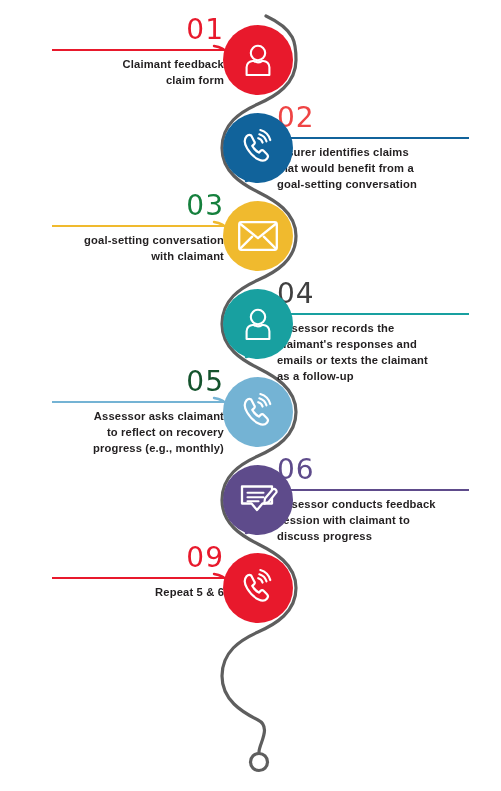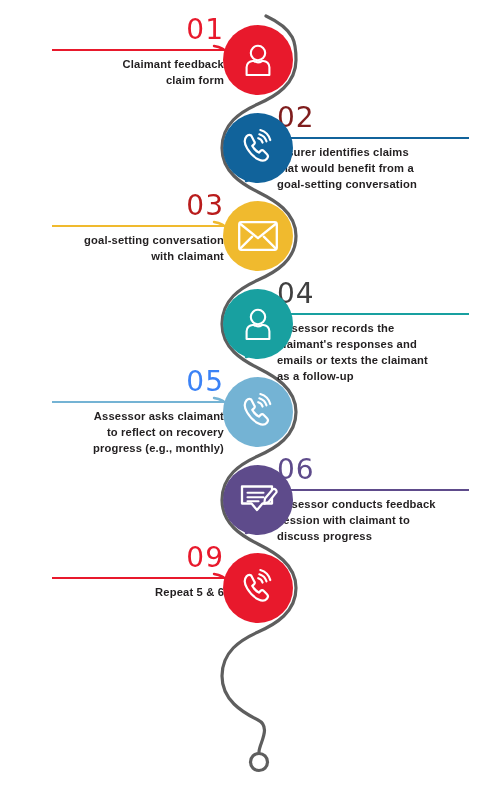--- a/index.html
+++ b/index.html
@@ -104,42 +104,42 @@
       <div class="step">
         <div class="circle" style="top: 113px; background: rgb(17, 99, 155);">
           <svg width="40" height="40" viewBox="0 0 40 40">
             <path d="M13.2 7.5 c-1.6-1.1-3.4-.6-4.6.8 -2.6 3-2.4 7.3 .6 12.2 3 4.9 7.1 9 11.4 11 3.6 1.7 6.4 1.4 8.3-.8 1.2-1.4 1.4-3.2 .1-4.5 l-3.2-3.2 c-1-1-2.4-.9-3.4 .1 l-1.5 1.5 c-2.6-1.4-5-3.8-6.6-6.7 l1.6-1.5 c1-1 1-2.4 .1-3.4 Z" fill="none" stroke="#ffffff" stroke-width="2.2" stroke-linejoin="round"></path>
             <path d="M24.6 14.6 a6.6 6.6 0 0 0-4.4-4.4" fill="none" stroke="#ffffff" stroke-width="2.1" stroke-linecap="round"></path>
             <path d="M28.5 13.4 a10.6 10.6 0 0 0-7.2-7.2" fill="none" stroke="#ffffff" stroke-width="2.1" stroke-linecap="round"></path>
             <path d="M32.3 12.1 a14.6 14.6 0 0 0-10-10" fill="none" stroke="#ffffff" stroke-width="2.1" stroke-linecap="round"></path>
           </svg>
         </div>
         <div class="panel right" style="top: 104px; width: 205px;">
-          <div class="num" style="color: #7f1d1d;">02</div>
+          <div class="num" style="color: #ef4444;">02</div>
           <div class="rule" style="background: rgb(17, 99, 155);"></div>
           <div class="desc">
             <span style="display: block;">Insurer identifies claims</span>
             <span style="display: block;">that would benefit from a</span>
             <span style="display: block;">goal-setting conversation</span>
           </div>
         </div>
         <svg width="501" height="120" viewBox="0 0 501 120" style="position: absolute; left: 0px; top: 88px; pointer-events: none; z-index: 1;">
           <path d="M288,46 C 274,48 270,58 270,66 C 270,80 258,90 246,93" fill="none" stroke="#11639B" stroke-width="2.4" stroke-linecap="round"></path>
         </svg>
       </div>
       <div class="step">
         <div class="circle" style="top: 201px; background: rgb(240, 186, 46);">
           <svg width="42" height="34" viewBox="0 0 42 34">
             <rect x="2.2" y="3.2" width="37.6" height="27.6" rx="2.2" fill="none" stroke="#ffffff" stroke-width="2.3"></rect>
             <path d="M3.4 5 L21 19.2 L38.6 5" fill="none" stroke="#ffffff" stroke-width="2.3" stroke-linecap="round" stroke-linejoin="round"></path>
             <path d="M3.4 29.4 L15.2 17.6 M38.6 29.4 L26.8 17.6" fill="none" stroke="#ffffff" stroke-width="2.3" stroke-linecap="round"></path>
           </svg>
         </div>
         <div class="panel left" style="top: 192px; width: 185px;">
-          <div class="num" style="color: #b91c1c;">03</div>
+          <div class="num" style="color: #15803d;">03</div>
           <div class="rule" style="background: rgb(240, 186, 46);"></div>
           <div class="desc">
             <span style="display: block;">goal-setting conversation</span>
             <span style="display: block;">with claimant</span>
           </div>
         </div>
         <svg width="501" height="120" viewBox="0 0 501 120" style="position: absolute; left: 0px; top: 176px; pointer-events: none; z-index: 1;">
           <path d="M214,46 C 228,48 232,58 232,66 C 232,80 244,90 256,93" fill="none" stroke="#F0BA2E" stroke-width="2.4" stroke-linecap="round"></path>
         </svg>
       </div>
@@ -167,21 +167,21 @@
       <div class="step">
         <div class="circle" style="top: 377px; background: rgb(116, 179, 212);">
           <svg width="40" height="40" viewBox="0 0 40 40">
             <path d="M13.2 7.5 c-1.6-1.1-3.4-.6-4.6.8 -2.6 3-2.4 7.3 .6 12.2 3 4.9 7.1 9 11.4 11 3.6 1.7 6.4 1.4 8.3-.8 1.2-1.4 1.4-3.2 .1-4.5 l-3.2-3.2 c-1-1-2.4-.9-3.4 .1 l-1.5 1.5 c-2.6-1.4-5-3.8-6.6-6.7 l1.6-1.5 c1-1 1-2.4 .1-3.4 Z" fill="none" stroke="#ffffff" stroke-width="2.2" stroke-linejoin="round"></path>
             <path d="M24.6 14.6 a6.6 6.6 0 0 0-4.4-4.4" fill="none" stroke="#ffffff" stroke-width="2.1" stroke-linecap="round"></path>
             <path d="M28.5 13.4 a10.6 10.6 0 0 0-7.2-7.2" fill="none" stroke="#ffffff" stroke-width="2.1" stroke-linecap="round"></path>
             <path d="M32.3 12.1 a14.6 14.6 0 0 0-10-10" fill="none" stroke="#ffffff" stroke-width="2.1" stroke-linecap="round"></path>
           </svg>
         </div>
         <div class="panel left" style="top: 368px; width: 185px;">
-          <div class="num" style="color: #3b82f6;">05</div>
+          <div class="num" style="color: #14532d;">05</div>
           <div class="rule" style="background: rgb(116, 179, 212);"></div>
           <div class="desc">
             <span style="display: block;">Assessor asks claimant</span>
             <span style="display: block;">to reflect on recovery</span>
             <span style="display: block;">progress (e.g., monthly)</span>
           </div>
         </div>
         <svg width="501" height="120" viewBox="0 0 501 120" style="position: absolute; left: 0px; top: 352px; pointer-events: none; z-index: 1;">
           <path d="M214,46 C 228,48 232,58 232,66 C 232,80 244,90 256,93" fill="none" stroke="#74B3D4" stroke-width="2.4" stroke-linecap="round"></path>
         </svg>

